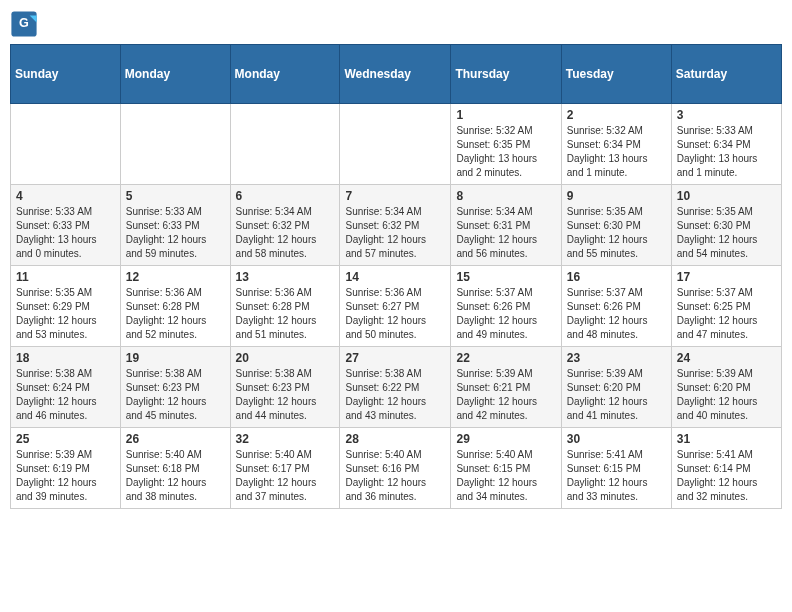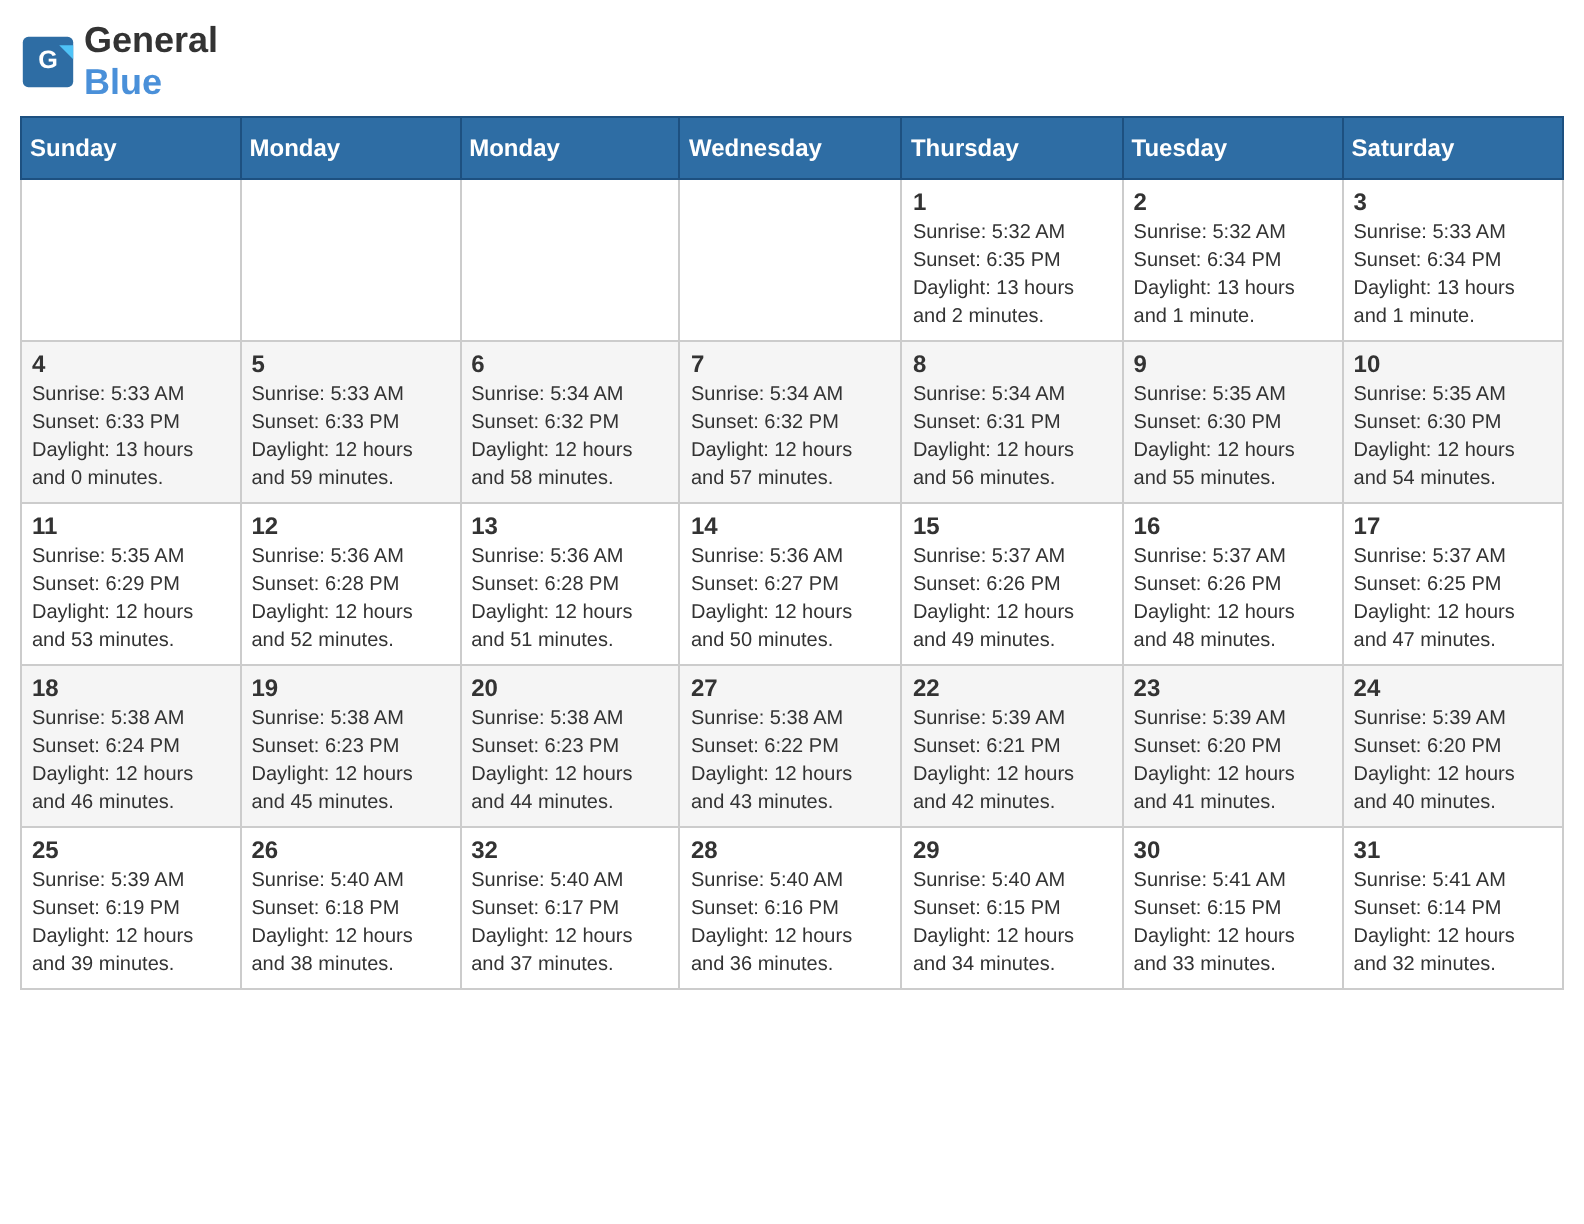--- a/index.html
+++ b/index.html
@@ -52,21 +52,21 @@
     .calendar-table {
       width: 100%;
       border-collapse: collapse;
       margin-top: 6px;
     }
     .calendar-table th {
       background-color: #2e6da4;
       color: #fff;
       font-size: 12px;
       font-weight: bold;
-      padding: 8px 4px;
+      padding: 22px 4px;
       text-align: left;
       border: 1px solid #1d5080;
     }
     .calendar-table td {
       border: 1px solid #ccc;
       vertical-align: top;
       padding: 4px 5px;
       width: 113px;
       min-height: 80px;
       font-size: 10.5px;
@@ -94,24 +94,20 @@
 </head>
 <body>
 
 <div class="header-section">
   <div class="logo">
     <svg class="logo-icon" viewBox="0 0 40 40">
       <rect x="2" y="2" width="36" height="36" rx="4" fill="#2e6da4"></rect>
       <text x="20" y="24" text-anchor="middle" font-size="18" fill="white" font-weight="bold">G</text>
       <polygon points="28,8 38,8 38,18" fill="#4fc3f7"></polygon>
     </svg>
-    <div>
-      <span class="logo-text-general">General</span><br>
-      <span class="logo-text-blue">Blue</span>
-    </div>
   </div>
   <div class="title-block">
   </div>
 </div>
 
 <table class="calendar-table">
   <thead>
     <tr>
     <th>Sunday</th>
         <th>Monday</th>

